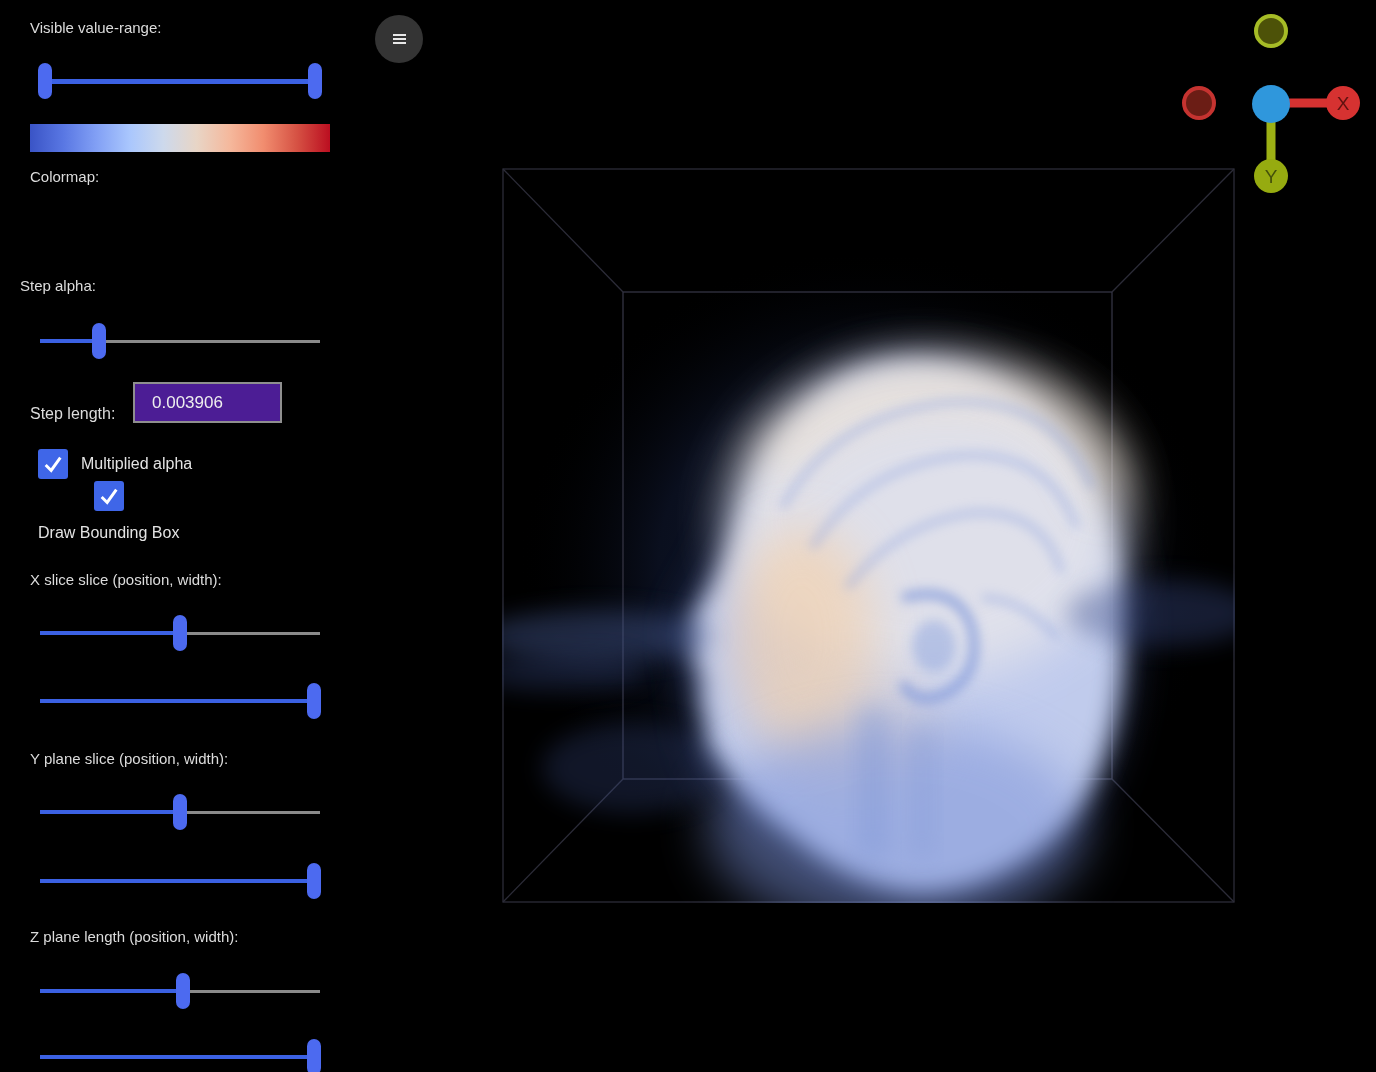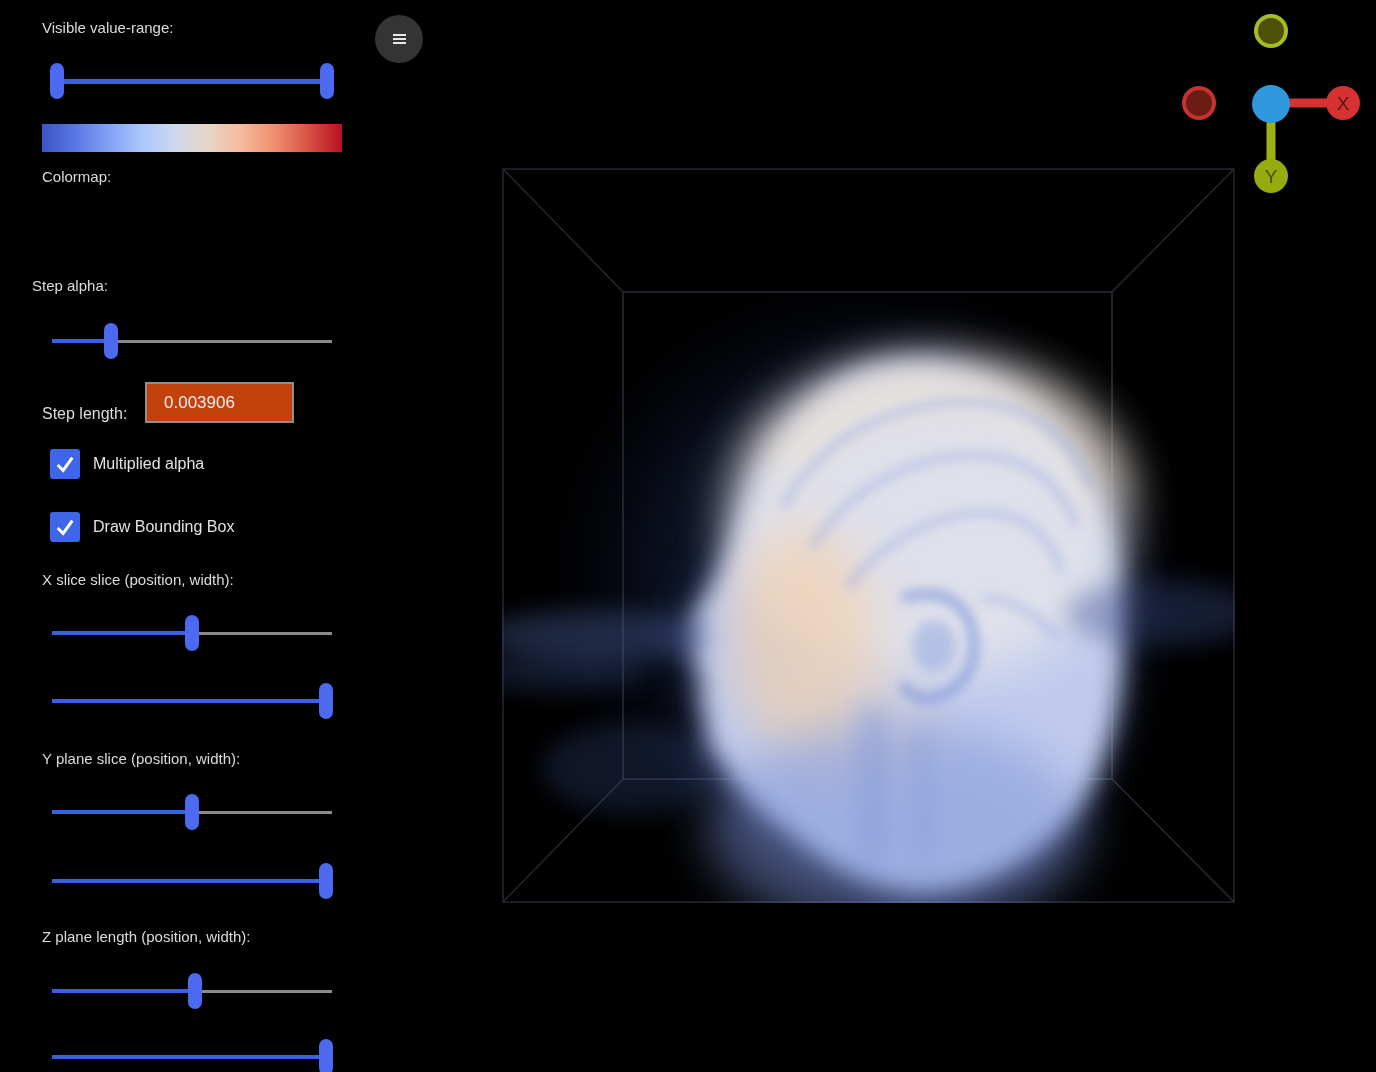--- a/index.html
+++ b/index.html
@@ -1,20 +1,20 @@
 <!DOCTYPE html>
 <html><head>
 <meta charset="utf-8">
 <style>
   * { margin:0; padding:0; box-sizing:border-box; }
   html,body { width:1376px; height:1072px; background:#000; overflow:hidden;
               font-family:"Liberation Sans", sans-serif; }
 
   
-  #sidebar { position:absolute; left:0; top:0; width:420px; height:1032px;margin-left:12px; }
+  #sidebar { position:absolute; left:0; top:0; width:420px; height:1032px; }
   .lbl { position:absolute; color:#dcdcdc; font-size:15px; white-space:nowrap; }
 
   
   .slider { position:absolute; height:36px; }
   .slider .track { position:absolute; left:0; right:0; top:17px; height:3px; background:#8a8a8a; }
   .slider.dual .track { background:#3b61e3; height:4px; }
   .slider .fill { position:absolute; top:16px; height:4px; background:#3b61e3; }
   .slider .handle { position:absolute; top:0; width:14px; height:36px; border-radius:7px;
                     background:#4c6af0; transform:translateX(-50%); }
 
@@ -23,21 +23,21 @@
 
   
   .dropdown { position:absolute; left:30px; top:211px; width:177px; height:43px;
               border:2px solid #7d7d7d; background:#050505; color:#f0f0f0;
               display:flex; align-items:center; justify-content:space-between;
               padding:0 14px 0 17px; font-size:16px; cursor:pointer; }
   .dropdown .chev { width:18px; height:10px; }
 
   
   .text-input { position:absolute; left:133px; top:382px; width:149px; height:41px;
-                border:2px solid #8f8f8f; background:#c2410c; color:#eeeeee;
+                border:2px solid #8f8f8f; background:#4c1d95; color:#eeeeee;
                 font-size:17px; font-family:"Liberation Sans",sans-serif; padding-left:17px; }
 
   
   .cbrow { position:absolute; left:38px; display:flex; align-items:center; gap:13px; }
   .checkbox { width:30px; height:30px; background:#3f66e8; border-radius:3px;
               display:flex; align-items:center; justify-content:center; cursor:pointer; }
   .checkbox .check { display:none; }
   .checkbox.checked .check { display:block; }
   .cbrow .cblabel { color:#e3e3e3; font-size:16px; }
 
@@ -86,21 +86,21 @@
 
   <div class="cbrow" style="top:449px;">
     <div class="checkbox checked">
       <svg class="check" width="22" height="22" viewBox="0 0 24 24">
         <polyline points="4,13 10,19 20,5" fill="none" stroke="#ffffff" stroke-width="3.2"></polyline>
       </svg>
     </div>
     <span class="cblabel">Multiplied alpha</span>
   </div>
 
-  <div class="cbrow" style="top:512px;">
+  <div class="cbrow" style="top:481px;flex-direction:column;">
     <div class="checkbox checked">
       <svg class="check" width="22" height="22" viewBox="0 0 24 24">
         <polyline points="4,13 10,19 20,5" fill="none" stroke="#ffffff" stroke-width="3.2"></polyline>
       </svg>
     </div>
     <span class="cblabel">Draw Bounding Box</span>
   </div>
 
   <div class="lbl" style="left:30px; top:571px;">X slice slice (position, width):</div>
   <div class="slider" style="left:40px; top:615px; width:280px;">

